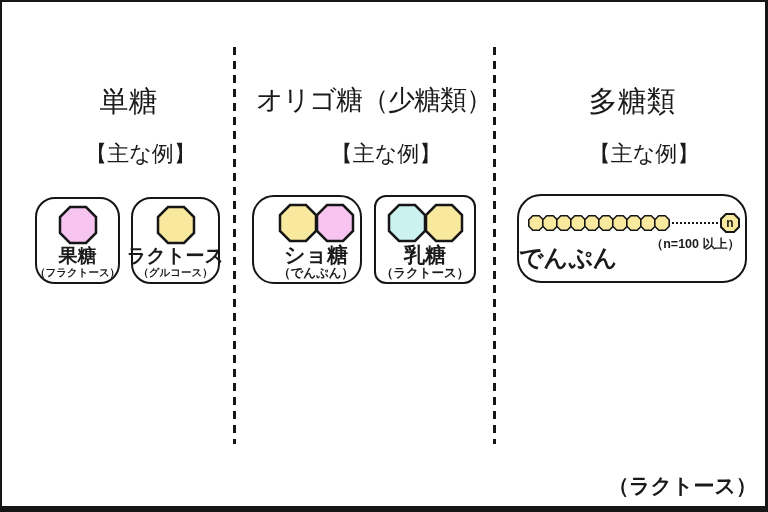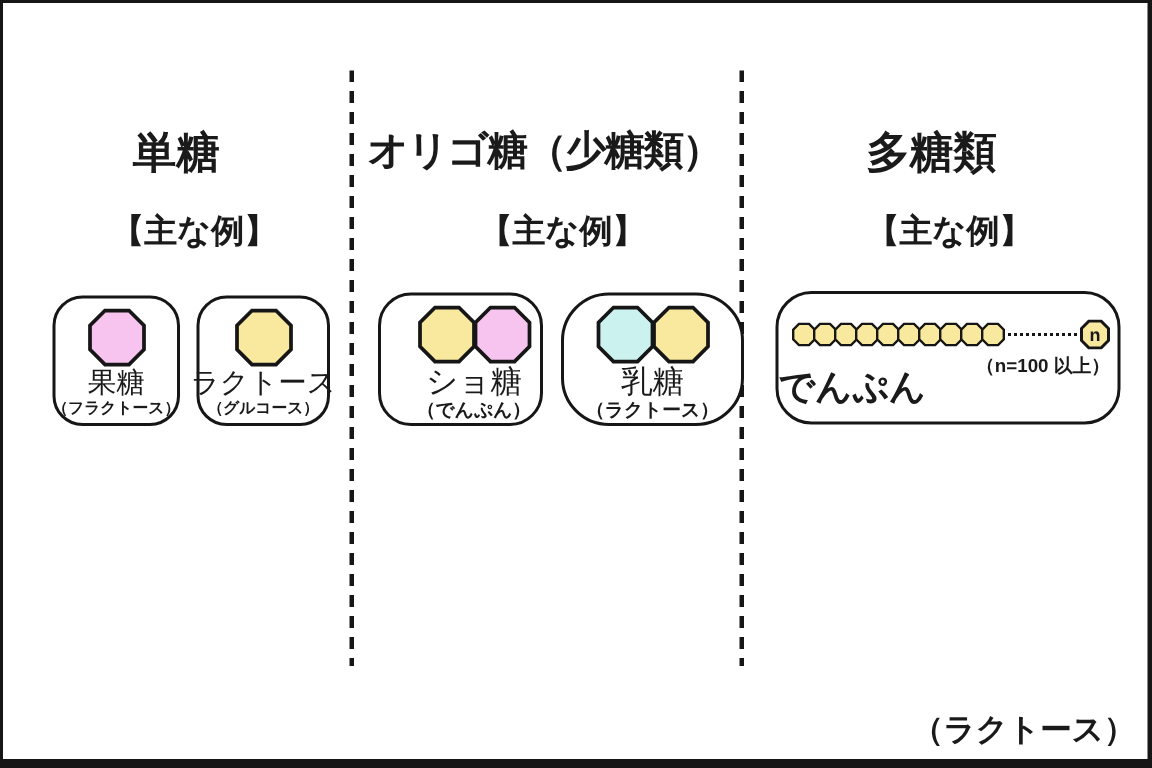--- a/index.html
+++ b/index.html
@@ -20,22 +20,23 @@
     position: absolute;
     top: 45px; height: 397px; width: 3px;
     background: repeating-linear-gradient(to bottom, #161616 0 8px, transparent 8px 14px);
   }
   .d1 { left: 231px; }
   .d2 { left: 491px; }
 
   .col-title, .col-sub {
     position: absolute;
     text-align: center;
-    font-weight: 700;
+    font-weight: 400;
     white-space: nowrap;
+    margin-left: 11px;
   }
   .col-title { font-size: 29px; top: 80px; }
   .col-title.c2 { font-size: 27px; letter-spacing: -1px; }
   .col-sub { font-size: 22px; top: 137px; padding-left: 12px; }
   .c1 { left: 0; width: 231px; }
   .c2 { left: 231px; width: 260px; }
   .c3 { left: 491px; width: 256px; }
 
   .sugar-box {
     position: absolute;
@@ -45,21 +46,21 @@
     background: #ffffff;
     display: flex;
     flex-direction: column;
     align-items: center;
     justify-content: flex-start;
   }
   .octs { display: flex; margin-top: 6px; }
   .octs .oct { width: 40px; height: 40px; display: block; }
   .octs .oct + .oct { margin-left: -3px; }
 
-  .box-label { font-weight: 400; line-height: 1.15; white-space: nowrap; }
+  .box-label { font-weight: 700; line-height: 1.15; white-space: nowrap; }
   .box-sub   { font-weight: 700; line-height: 1.1;  white-space: nowrap; }
   .lbl-19 { font-size: 19px; }
   .lbl-21 { font-size: 21px; }
   .lbl-20 { font-size: 20px; }
   .sub-sm { font-size: 10.5px; }
   .sub-md { font-size: 12.5px; }
 
   .starch { border-radius: 24px; }
   .chain {
     position: absolute;
@@ -139,21 +140,21 @@
           <polygon points="12,2 28,2 38,12 38,28 28,38 12,38 2,28 2,12" fill="#f8e99f" stroke="#161616" stroke-width="2.5"></polygon>
         </svg>
         <svg class="oct" viewBox="0 0 40 40">
           <polygon points="12,2 28,2 38,12 38,28 28,38 12,38 2,28 2,12" fill="#f6c4ef" stroke="#161616" stroke-width="2.5"></polygon>
         </svg>
       </div>
     <div class="box-label lbl-21">ショ糖</div>
     <div class="box-sub sub-md">（でんぷん）</div>
   </div>
 
-  <div class="sugar-box" style="left:372px;top:193px;width:122px;height:89px;border-radius:32px;">
+  <div class="sugar-box" style="left:372px;top:193px;width:102px;height:89px;border-radius:12px;">
     <div class="octs">
         <svg class="oct" viewBox="0 0 40 40">
           <polygon points="12,2 28,2 38,12 38,28 28,38 12,38 2,28 2,12" fill="#ccf2ef" stroke="#161616" stroke-width="2.5"></polygon>
         </svg>
         <svg class="oct" viewBox="0 0 40 40">
           <polygon points="12,2 28,2 38,12 38,28 28,38 12,38 2,28 2,12" fill="#f8e99f" stroke="#161616" stroke-width="2.5"></polygon>
         </svg>
       </div>
     <div class="box-label lbl-21">乳糖</div>
     <div class="box-sub sub-md">（ラクトース）</div>

